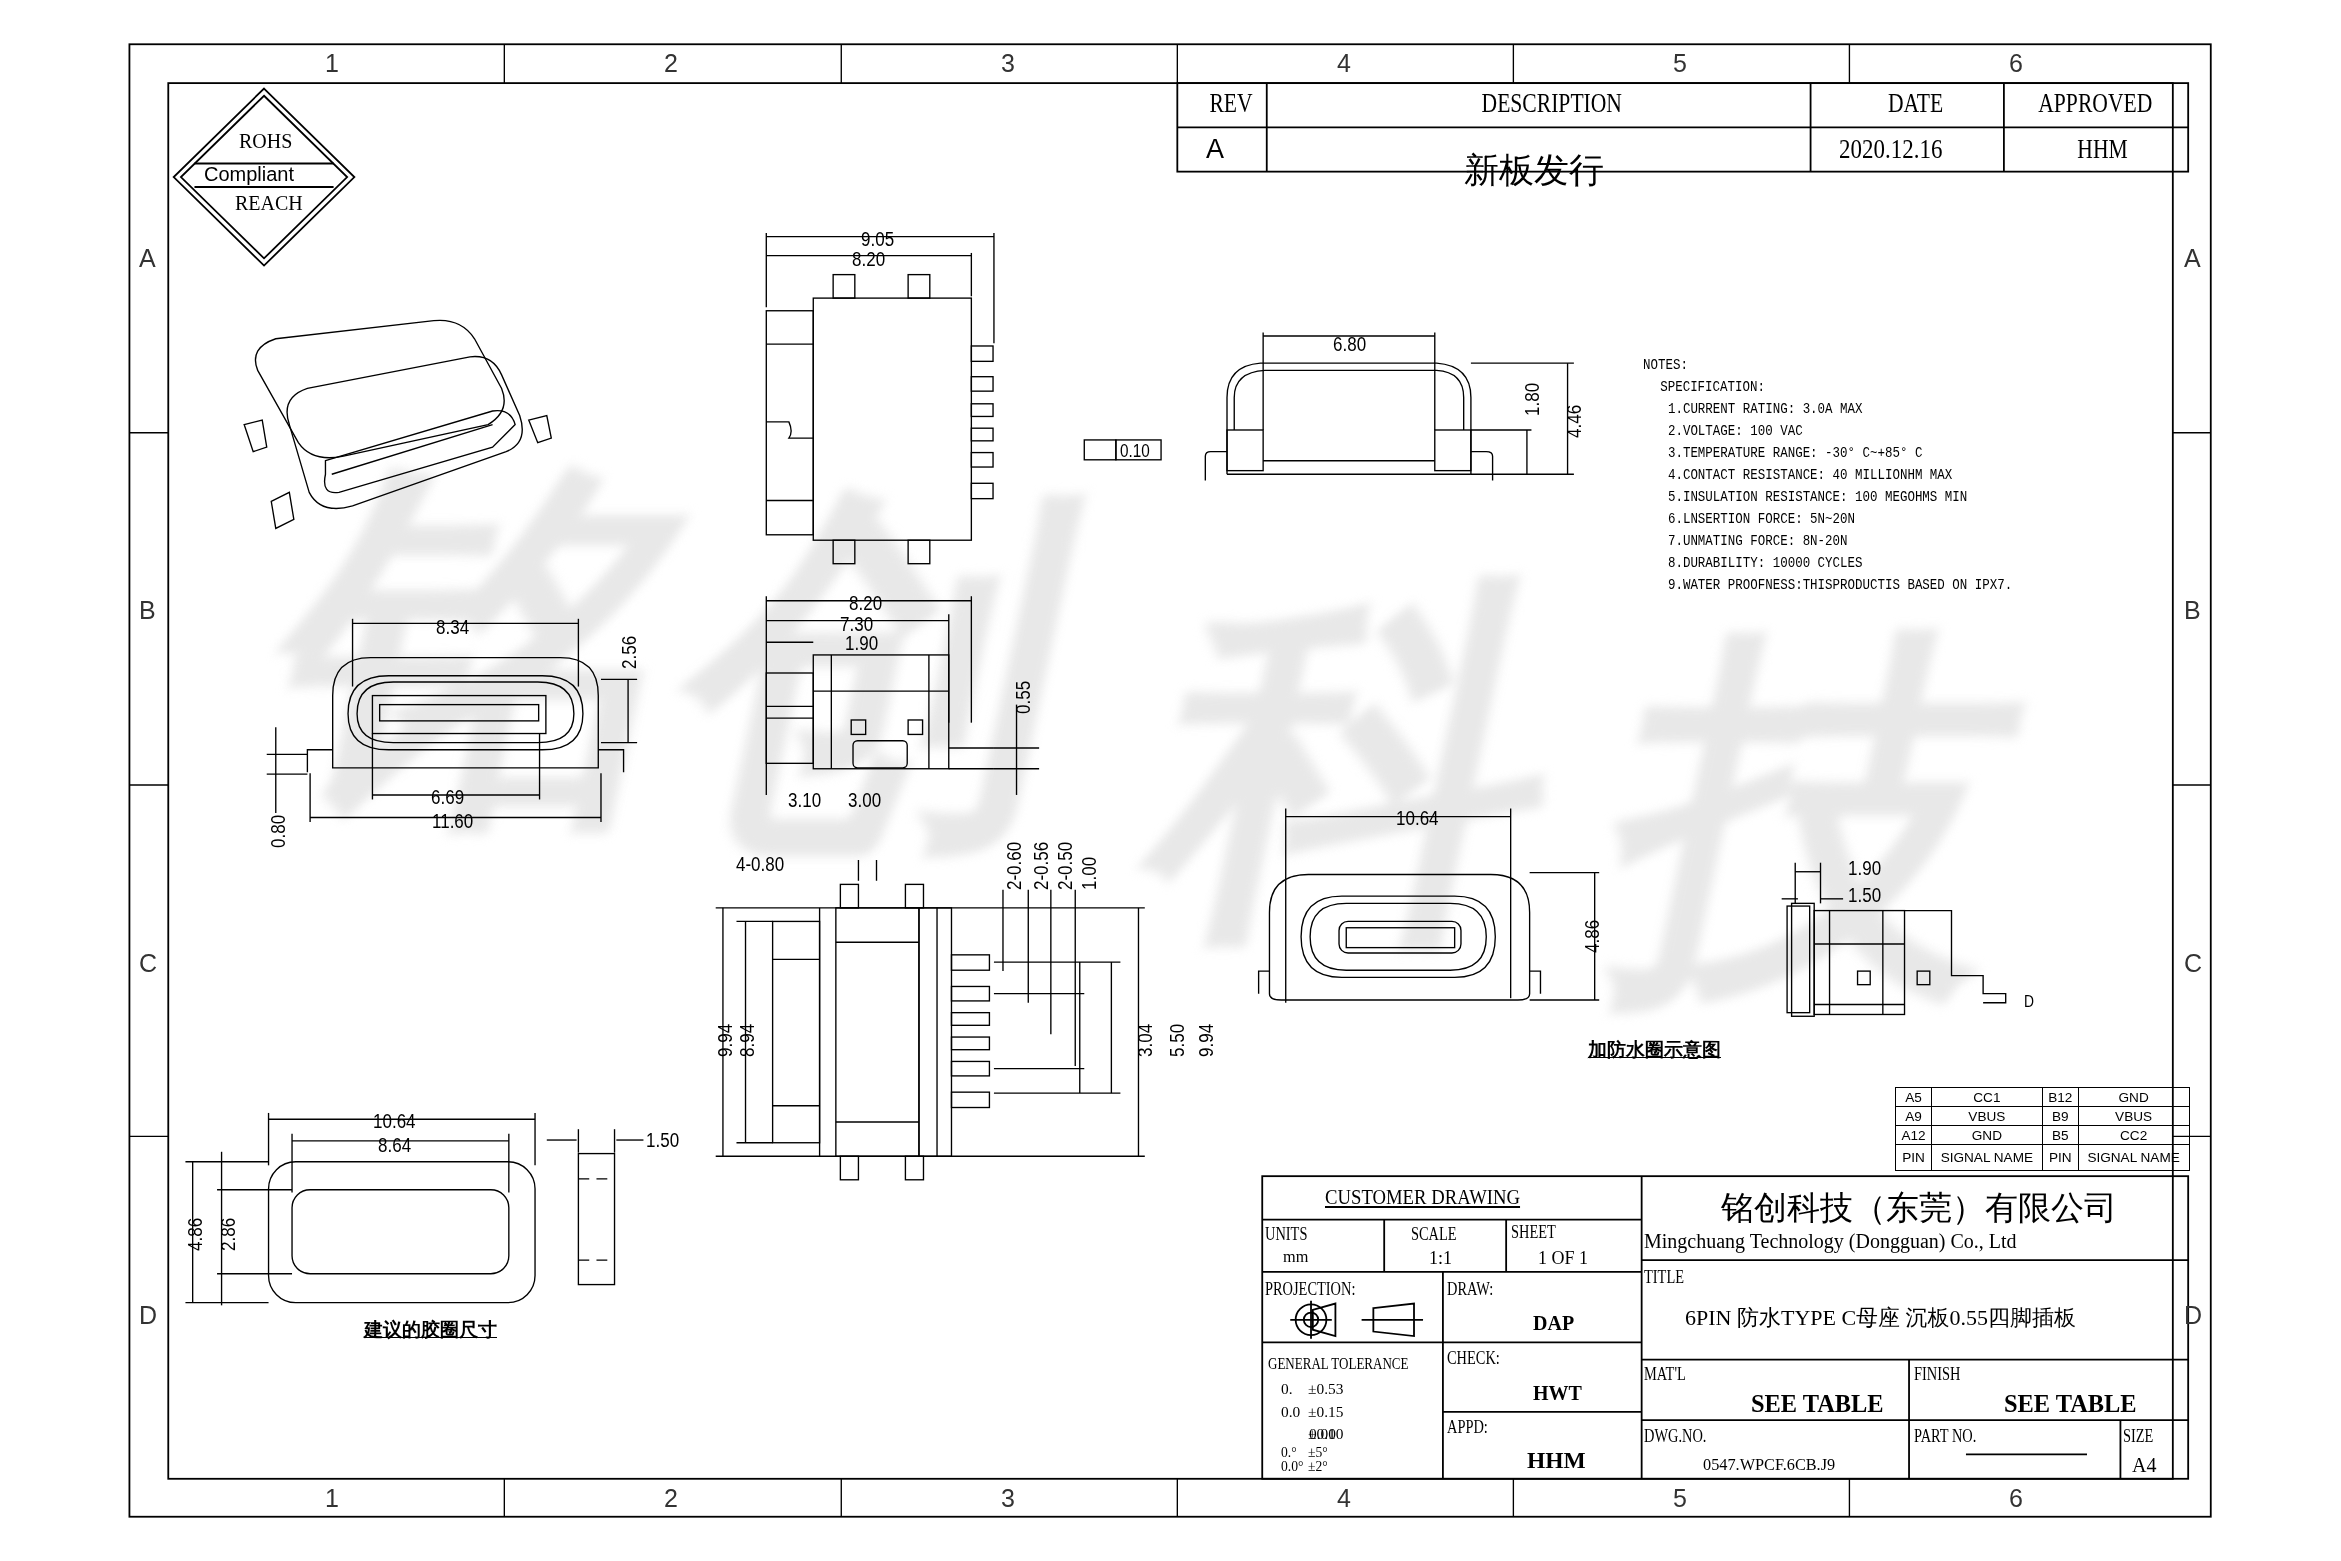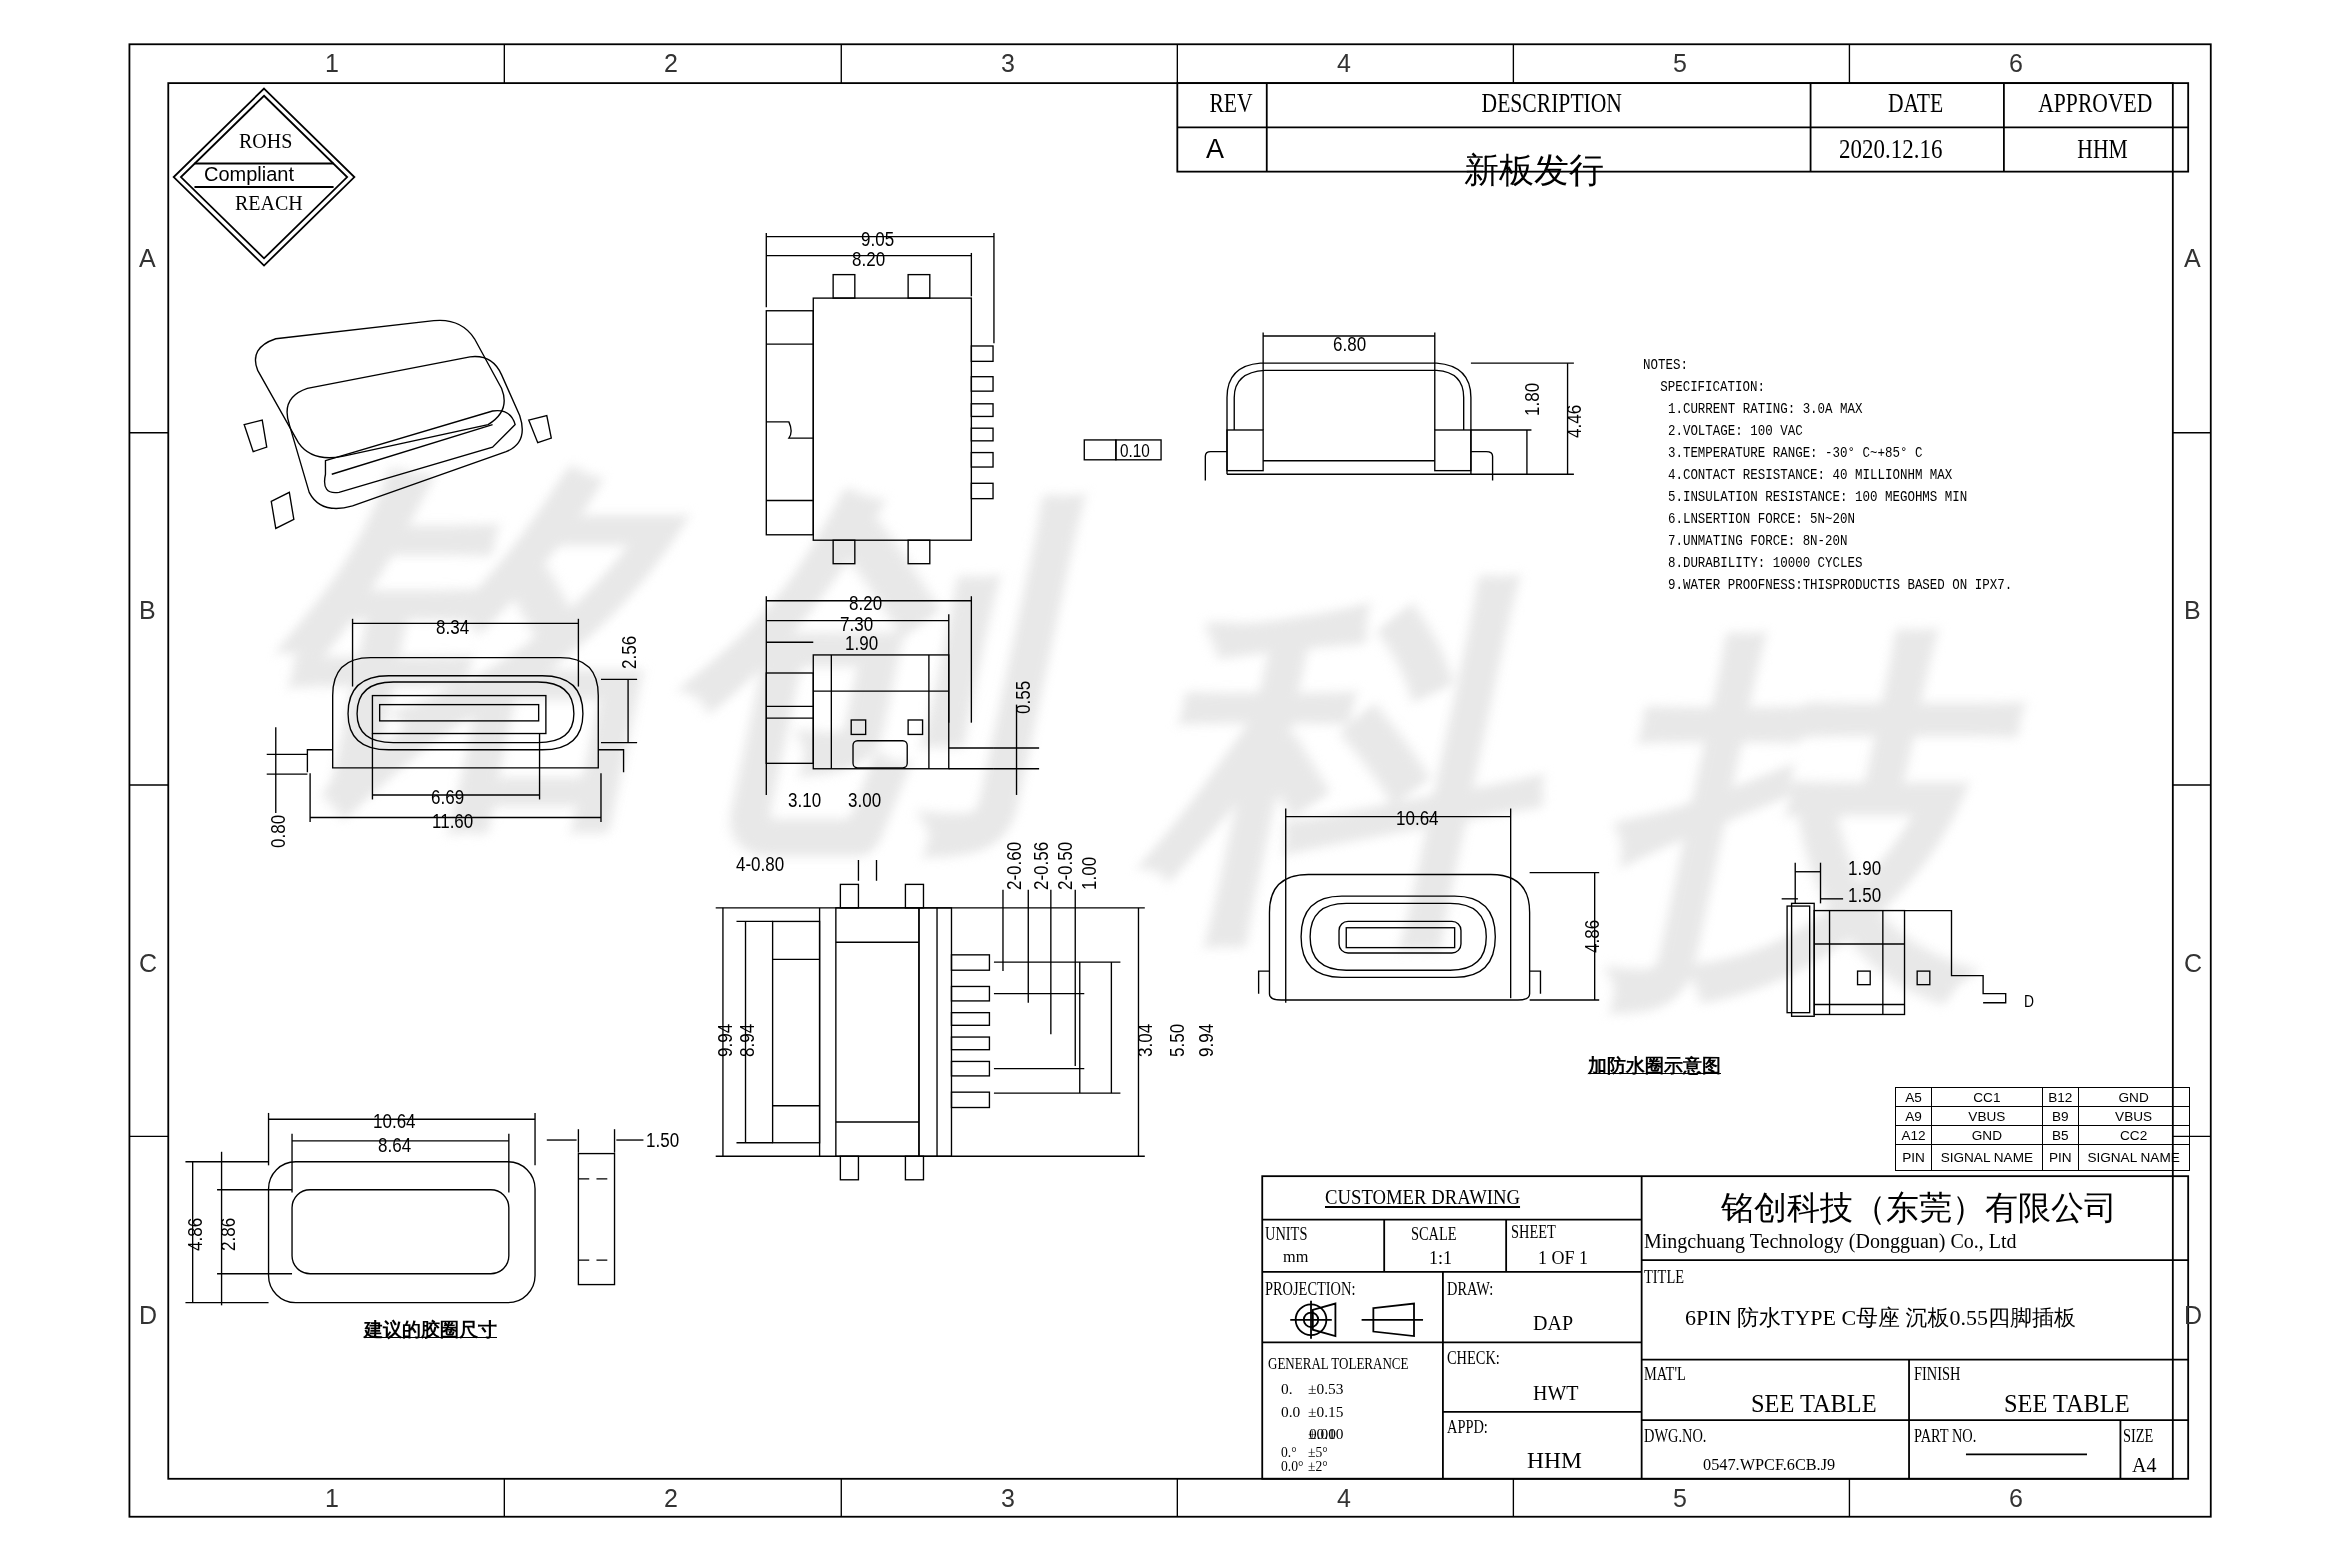--- a/index.html
+++ b/index.html
@@ -2,21 +2,21 @@
 <html style="font-size:14.5px"><head>
 <meta charset="utf-8">
 <style>
   html,body{margin:0;padding:0;background:#fff;}
   body{width:2342px;height:1561px;position:relative;overflow:hidden;font-family:"Liberation Serif","DejaVu Serif",serif;color:#000;}
   svg{position:absolute;left:0;top:0;}
   .t{position:absolute;white-space:nowrap;line-height:1;}
   .mono{font-family:"Liberation Mono","DejaVu Sans Mono",monospace;}
   .sans{font-family:"Liberation Sans","DejaVu Sans",sans-serif;}
   .lbl{position:absolute;font-size:18px;transform:scaleX(0.8);transform-origin:left top;}
-  .val{position:absolute;font-size:22px;}
+  .val{position:absolute;font-size:22px;font-weight:bold;}
   .notes{position:absolute;left:1643px;top:354px;font-size:14.5px;line-height:22px;transform:scaleX(0.86);transform-origin:left top;}
   .notes div{white-space:nowrap;}
   .wm{position:absolute;color:#e4e4e4;font-family:"DejaVu Sans",sans-serif;font-weight:bold;font-size:389px;opacity:0.85;filter:blur(5.4px);transform:skewX(-12deg);pointer-events:none;}
   .pin td{border:1.8px solid #000;padding:0 5.4px;text-align:center;font-size:13.6px;height:18px;}
   .pin{border-collapse:collapse;position:absolute;left:1895px;top:1087px;font-family:"Liberation Sans",sans-serif;}
   .dim{font-family:"Liberation Sans","DejaVu Sans",sans-serif;font-size:20px;position:absolute;white-space:nowrap;transform:scaleX(0.85);transform-origin:left top;}
   .vdim{transform:rotate(-90deg) scaleX(0.85);transform-origin:left top;}
   .caption{position:absolute;font-family:"DejaVu Sans",sans-serif;font-size:19px;font-weight:bold;text-decoration:underline;}
 </style>
 </head>
@@ -378,21 +378,21 @@
 <div class="dim" style="left:1848px;top:857px;">1.90</div>
 <div class="dim" style="left:1848px;top:884px;">1.50</div>
 <div class="dim" style="left:2024px;top:992px;font-size:16.3px;">D</div>
 
 <div class="dim" style="left:373px;top:1110px;">10.64</div>
 <div class="dim" style="left:378px;top:1134px;">8.64</div>
 <div class="dim vdim" style="left:184px;top:1251px;">4.86</div>
 <div class="dim vdim" style="left:217px;top:1251px;">2.86</div>
 <div class="dim" style="left:646px;top:1129px;">1.50</div>
 
-<div class="caption" style="left:1588px;top:1037px;margin-top:16px;">加防水圈示意图</div>
+<div class="caption" style="left:1588px;top:1037px;">加防水圈示意图</div>
 <div class="caption" style="left:364px;top:1317px;text-align:center;">建议的胶圈尺寸</div>
 
 <table class="pin">
   <tbody>
       <tr>
     <td>A5</td>
     <td style="width:99px;">CC1</td>
     <td>B12</td>
     <td style="width:99px;">GND</td>
   </tr>

